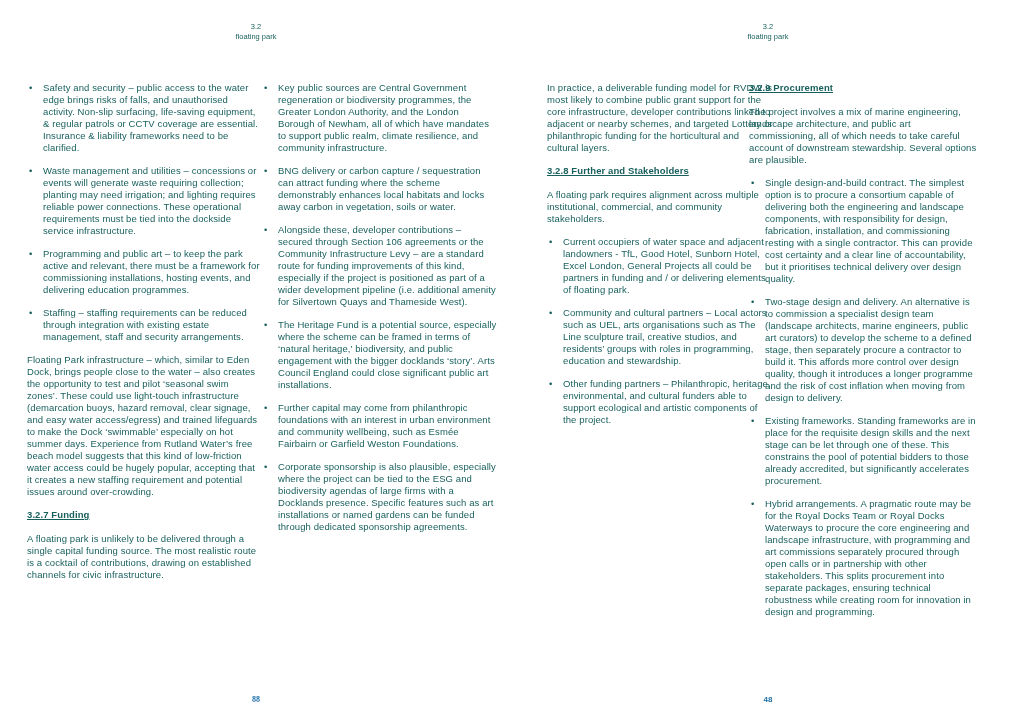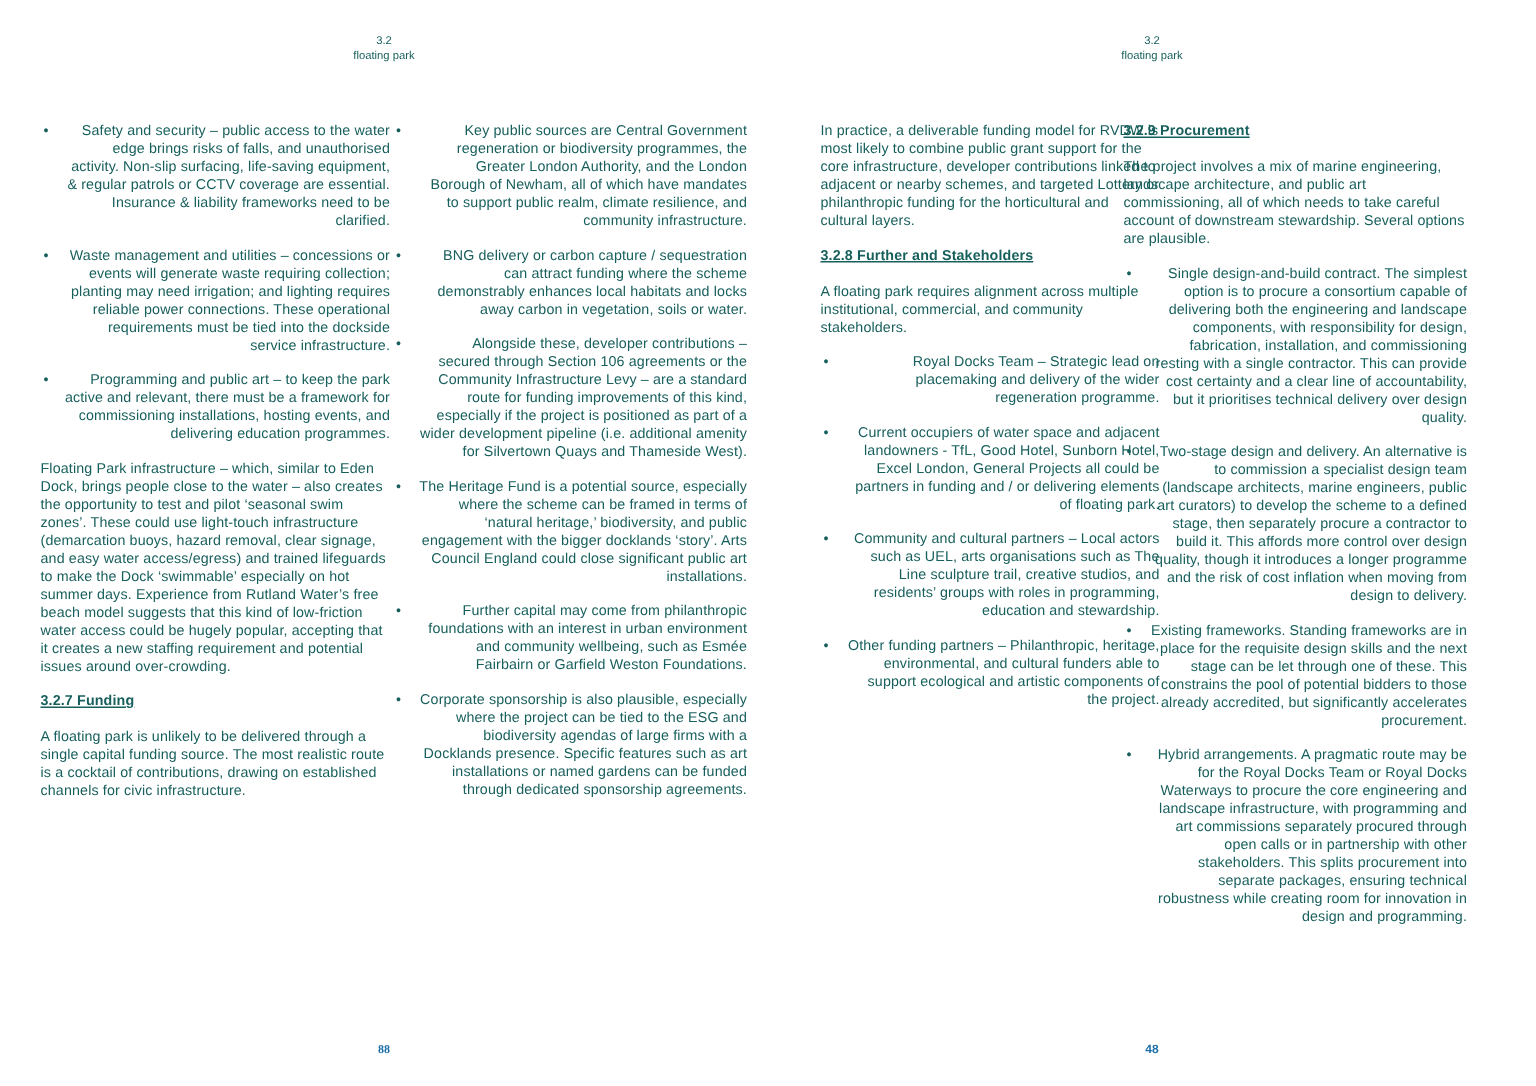--- a/index.html
+++ b/index.html
@@ -36,21 +36,21 @@
     font-size: 9.5px;
     line-height: 12px;
     letter-spacing: 0.1px;
     color: var(--text-color);
   }
   .col1 { left: 27px;  width: 233px; }
   .col2 { left: 262px; width: 236px; }
   .col3 { left: 547px; width: 226px; }
   .col4 { left: 749px; width: 229px; }
 
-  ul.bullet-list { list-style: none; margin: 0; padding: 0; text-align: right; }
+  ul.bullet-list { list-style: none; margin: 0; padding: 0; }
   ul.bullet-list li {
     position: relative;
     padding-left: 16px;
     margin: 0 0 11px 0;
   }
   ul.bullet-list li::before {
     content: '\2022';
     position: absolute;
     left: 2px;
     top: 0;
@@ -81,20 +81,21 @@
 <header class="page-header left">
   <div>3.2</div>
   <div>floating park</div>
 </header>
 
 <div class="col col1">
   <ul class="bullet-list">
     <li>Safety and security – public access to the water edge brings risks of falls, and unauthorised activity. Non-slip surfacing, life-saving equipment, &amp; regular patrols or CCTV coverage are essential. Insurance &amp; liability frameworks need to be clarified.</li>
     <li>Waste management and utilities – concessions or events will generate waste requiring collection; planting may need irrigation; and lighting requires reliable power connections. These operational requirements must be tied into the dockside service infrastructure.</li>
     <li>Programming and public art – to keep the park active and relevant, there must be a framework for commissioning installations, hosting events, and delivering education programmes.</li>
+    <li>Staffing – staffing requirements can be reduced through integration with existing estate management, staff and security arrangements.</li>
   </ul>
   <p class="body-par">Floating Park infrastructure – which, similar to Eden Dock, brings people close to the water – also creates the opportunity to test and pilot ‘seasonal swim zones’. These could use light-touch infrastructure (demarcation buoys, hazard removal, clear signage, and easy water access/egress) and trained lifeguards to make the Dock ‘swimmable’ especially on hot summer days. Experience from Rutland Water’s free beach model suggests that this kind of low-friction water access could be hugely popular, accepting that it creates a new staffing requirement and potential issues around over-crowding.</p>
   <h3 class="sec-heading">3.2.7 Funding</h3>
   <p class="body-par">A floating park is unlikely to be delivered through a single capital funding source. The most realistic route is a cocktail of contributions, drawing on established channels for civic infrastructure.</p>
 </div>
 
 <div class="col col2">
   <ul class="bullet-list">
     <li>Key public sources are Central Government regeneration or biodiversity programmes, the Greater London Authority, and the London Borough of Newham, all of which have mandates to support public realm, climate resilience, and community infrastructure.</li>
     <li>BNG delivery or carbon capture / sequestration can attract funding where the scheme demonstrably enhances local habitats and locks away carbon in vegetation, soils or water.</li>
@@ -110,21 +111,20 @@
 <header class="page-header right">
   <div>3.2</div>
   <div>floating park</div>
 </header>
 
 <div class="col col3">
   <p class="body-par">In practice, a deliverable funding model for RVDW is most likely to combine public grant support for the core infrastructure, developer contributions linked to adjacent or nearby schemes, and targeted Lottery or philanthropic funding for the horticultural and cultural layers.</p>
   <h3 class="sec-heading">3.2.8 Further and Stakeholders</h3>
   <p class="body-par">A floating park requires alignment across multiple institutional, commercial, and community stakeholders.</p>
   <ul class="bullet-list">
-    <li>Royal Docks Team – Strategic lead on placemaking and delivery of the wider regeneration programme.</li>
     <li>Current occupiers of water space and adjacent landowners - TfL, Good Hotel, Sunborn Hotel, Excel London, General Projects all could be partners in funding and / or delivering elements of floating park.</li>
     <li>Community and cultural partners – Local actors such as UEL, arts organisations such as The Line sculpture trail, creative studios, and residents’ groups with roles in programming, education and stewardship.</li>
     <li>Other funding partners – Philanthropic, heritage, environmental, and cultural funders able to support ecological and artistic components of the project.</li>
   </ul>
 </div>
 
 <div class="col col4">
   <h3 class="sec-heading">3.2.9 Procurement</h3>
   <p class="body-par">The project involves a mix of marine engineering, landscape architecture, and public art commissioning, all of which needs to take careful account of downstream stewardship. Several options are plausible.</p>
   <ul class="bullet-list">

